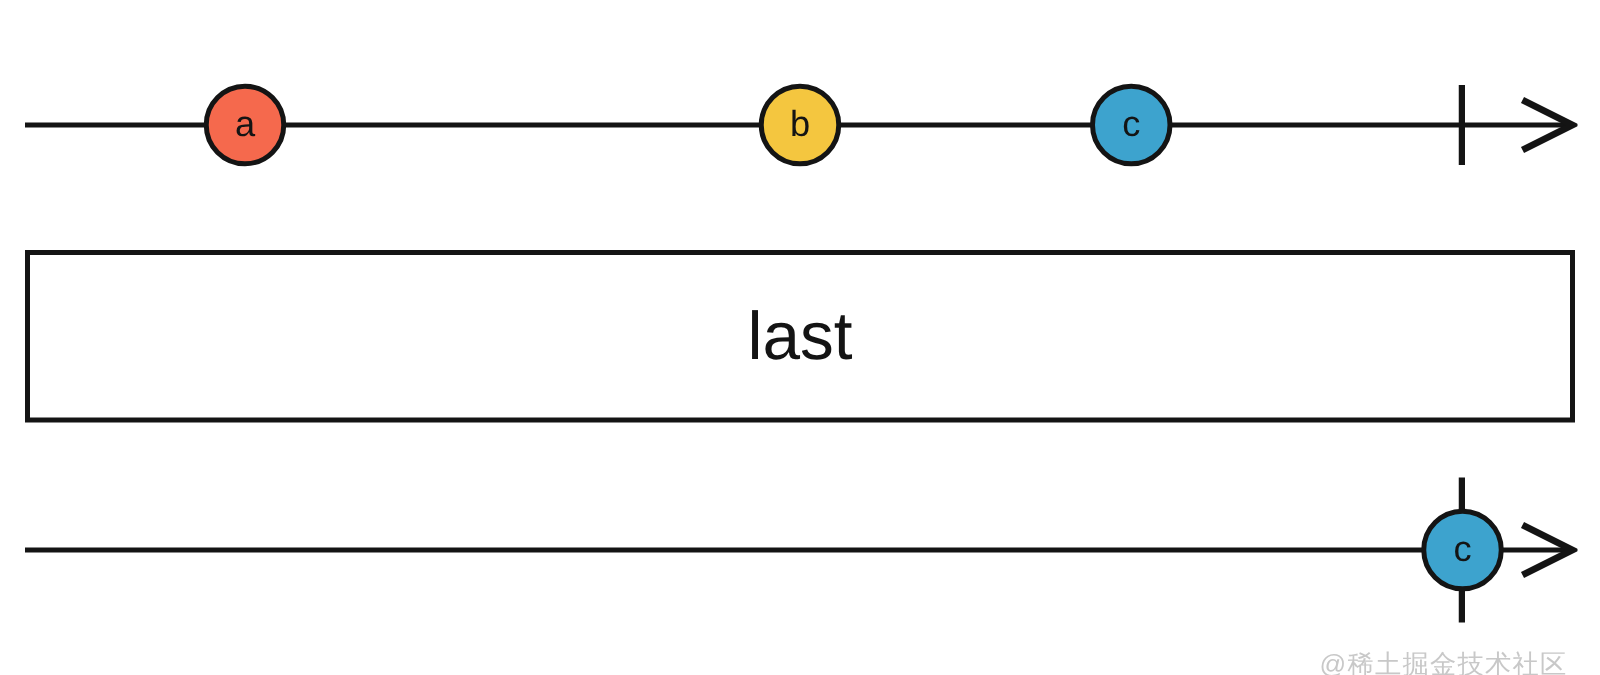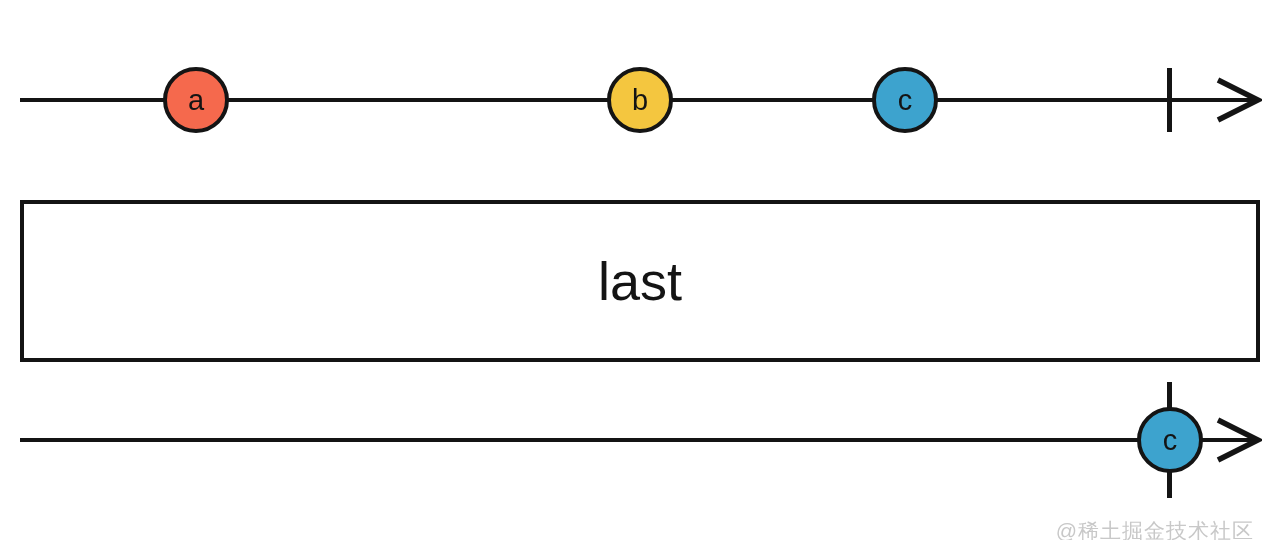--- a/index.html
+++ b/index.html
@@ -9,21 +9,21 @@
   }
   .hline{position:absolute;height:4px;background:#141414;}
   .vbar{position:absolute;width:5px;background:#141414;}
   .marble{
     position:absolute;width:58px;height:58px;border:4px solid #141414;border-radius:50%;
     display:flex;align-items:center;justify-content:center;
     font-size:29px;line-height:1;color:#141414;
   }
   .arrowhead{position:absolute;width:46px;height:46px;}
   .op-box{
-    position:absolute;left:20px;top:200px;width:1240px;height:162px;
+    position:absolute;left:20px;top:200px;width:1240px;height:138px;
     box-sizing:border-box;border:4px solid #141414;background:#ffffff;
     display:flex;align-items:center;justify-content:center;
   }
   .op-label{font-size:54px;color:#141414;}
   .watermark{
     position:absolute;right:26px;top:501px;font-size:21px;letter-spacing:1px;margin-top:16px;
   }
 </style>
 </head>
 <body>

